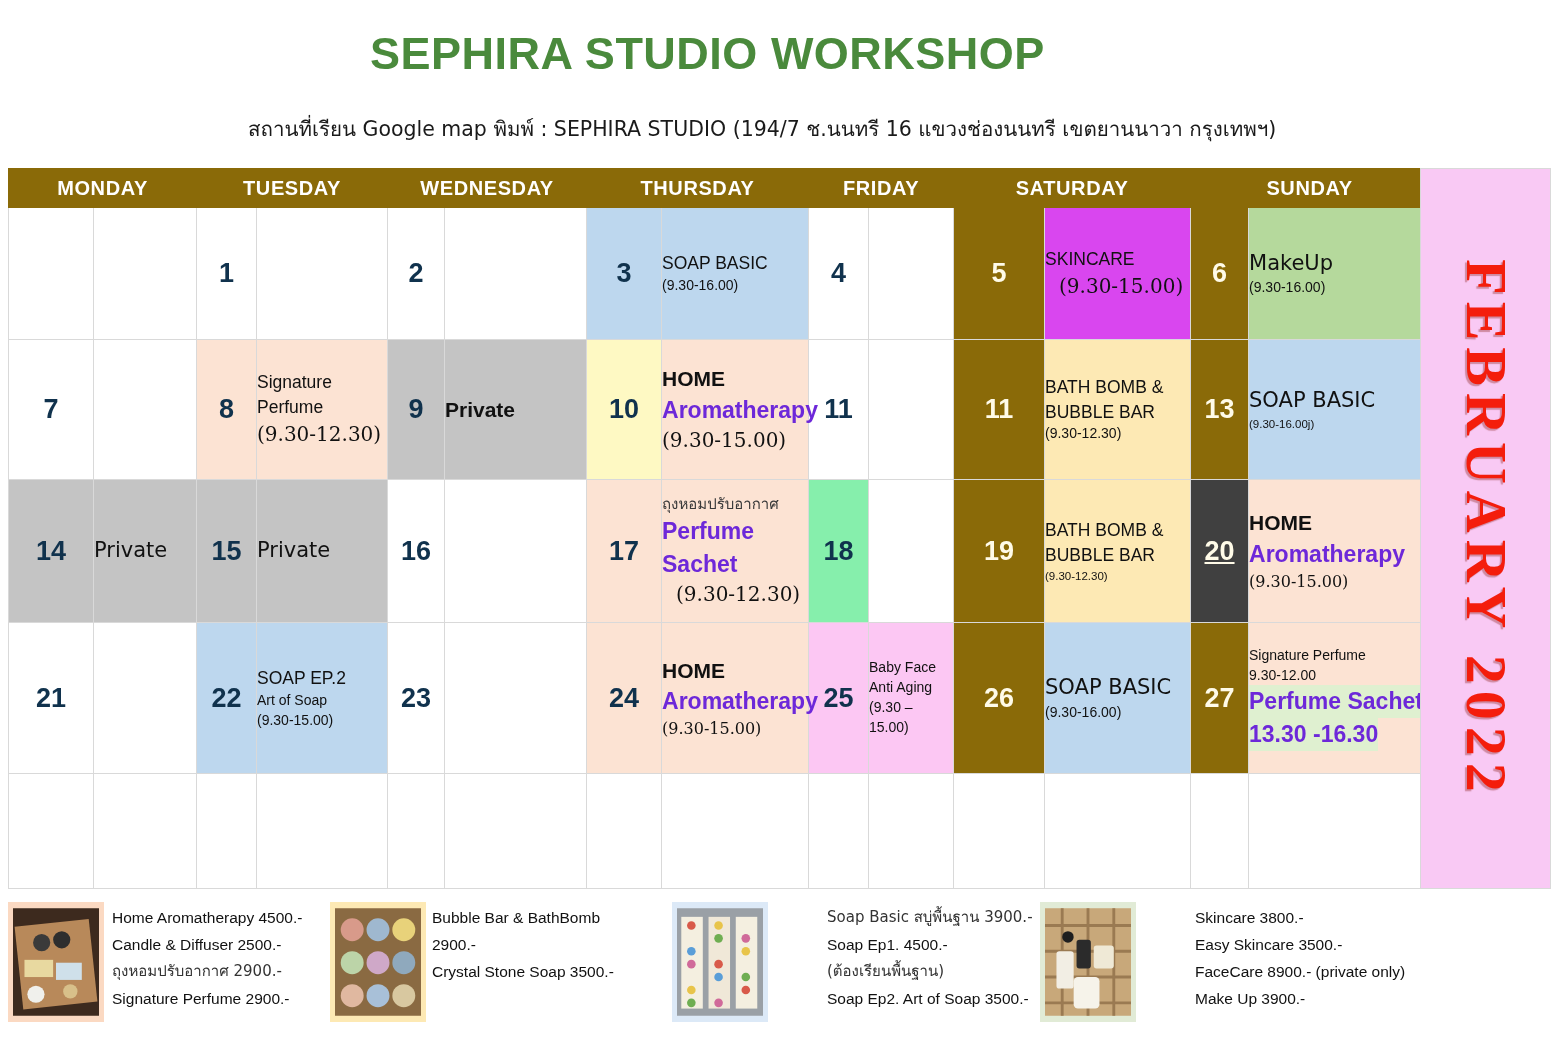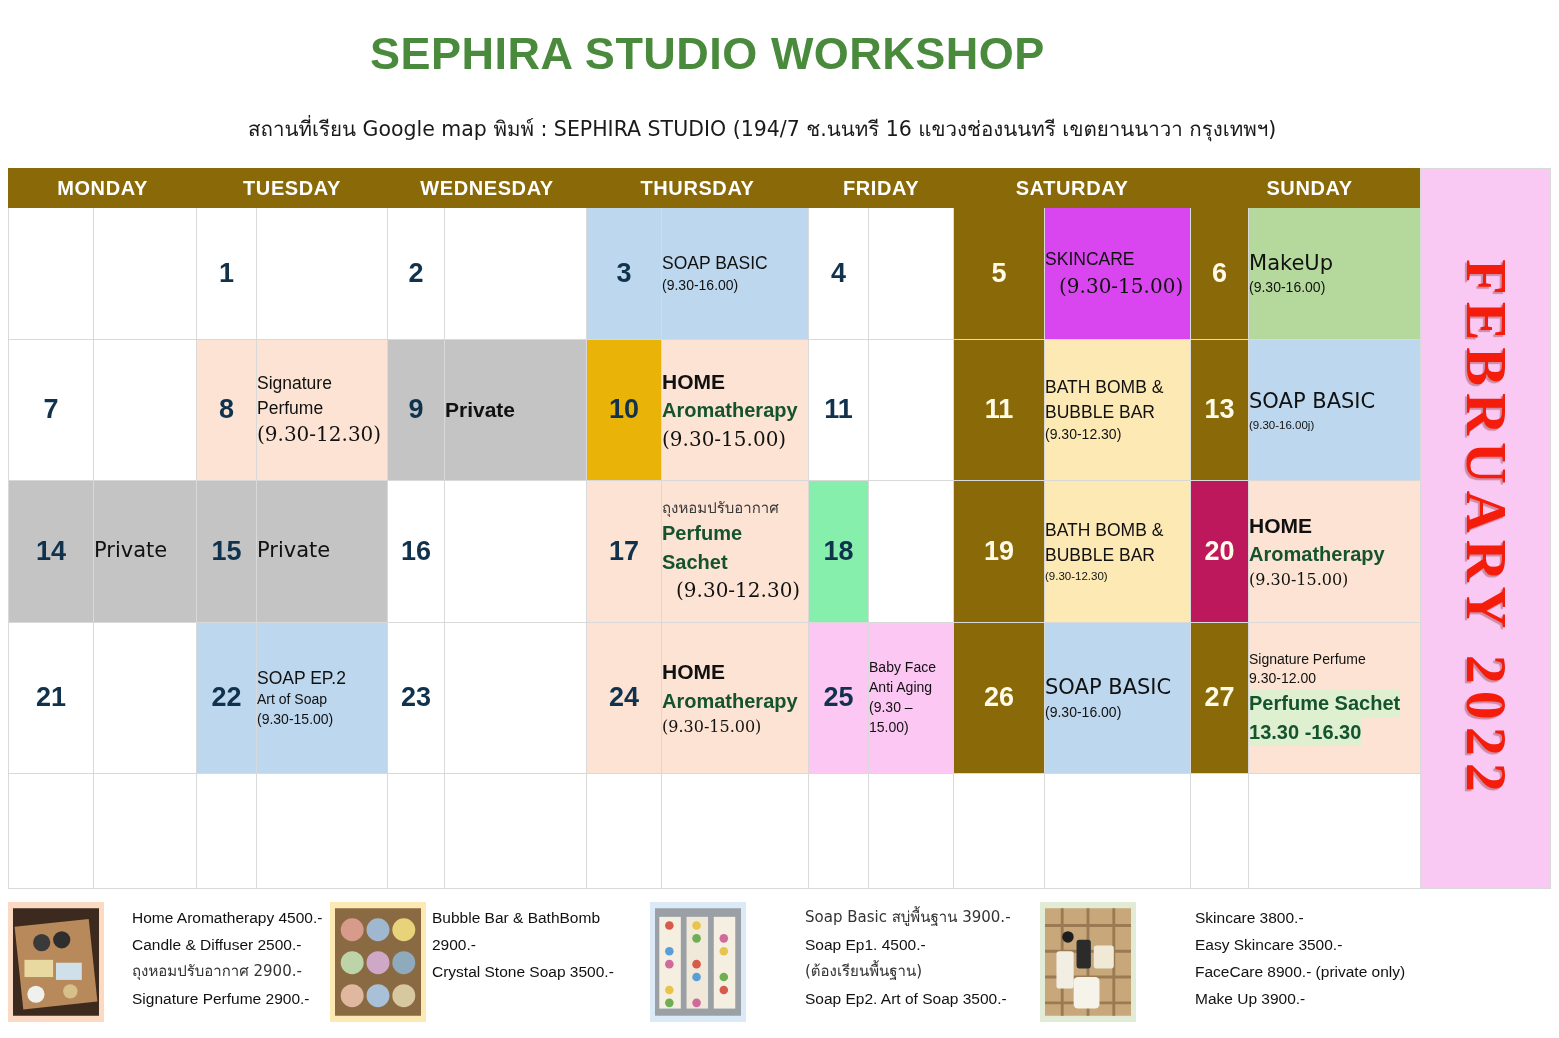--- a/index.html
+++ b/index.html
@@ -65,21 +65,21 @@
     font-size: 27px; font-weight: bold; color: #10324d;
     font-family: "Liberation Sans", sans-serif;
   }
   td.numcell.brown { background: #8a6a08; color: #fffbe8; }
   td.evtcell { padding: 7px 9px 4px 9px; vertical-align: middle; }
 
   .ev-line { line-height: 1.42; }
   .t-big   { font-size: 21px; color: #111; font-family: "DejaVu Sans", sans-serif; }
   .t-bigb  { font-size: 21px; font-weight: bold; color: #111; font-family: "Liberation Sans", sans-serif; }
   .t-med   { font-size: 17.5px; color: #111; font-family: "Liberation Sans", sans-serif; }
-  .t-medb  { font-size: 20px; font-weight: bold; color: #14532d; font-family: "Liberation Sans", sans-serif; }
+  .t-medb  { font-size: 23px; font-weight: bold; color: #6d28d9; font-family: "Liberation Sans", sans-serif; }
   .t-sm    { font-size: 14px; color: #111; font-family: "Liberation Sans", sans-serif; }
   .t-xs    { font-size: 11.5px; color: #111; font-family: "Liberation Sans", sans-serif; }
   .t-serif { font-family: "DejaVu Serif", serif; font-size: 20px; color: #111; }
   .t-serif-sm { font-family: "DejaVu Serif", serif; font-size: 16px; color: #111; }
   .t-thai  { font-size: 15px; color: #3a3a3a; font-family: "DejaVu Sans", sans-serif; }
   .hl-green { background: #dff0d0; }
 
   
   #monthbar {
     position: absolute; left: 1420px; top: 168px;
@@ -189,21 +189,21 @@
           <td class="numcell" style="background: rgb(252, 227, 211);">8</td>
           <td class="evtcell" style="background: rgb(252, 227, 211);">
             <div class="ev-line t-med">Signature</div>
             <div class="ev-line t-med">Perfume</div>
             <div class="ev-line t-serif">(9.30-12.30)</div>
           </td>
           <td class="numcell" style="background: rgb(196, 196, 196);">9</td>
           <td class="evtcell" style="background: rgb(196, 196, 196);">
             <div class="ev-line t-bigb">Private</div>
           </td>
-          <td class="numcell" style="background: #eab308;">10</td>
+          <td class="numcell" style="background: #fef9c3;">10</td>
           <td class="evtcell" style="background: rgb(252, 227, 211);">
             <div class="ev-line t-bigb">HOME</div>
             <div class="ev-line t-medb">Aromatherapy</div>
             <div class="ev-line t-serif">(9.30-15.00)</div>
           </td>
           <td class="numcell" style="background: rgb(255, 255, 255);">11</td>
           <td class="evtcell" style="background: rgb(255, 255, 255);"></td>
           <td class="numcell brown" style="background: rgb(138, 106, 8);">11</td>
           <td class="evtcell" style="background: rgb(253, 233, 180);">
             <div class="ev-line t-med">BATH BOMB &amp;</div>
@@ -234,21 +234,21 @@
             <div class="ev-line t-serif" style="padding-left: 14px;">(9.30-12.30)</div>
           </td>
           <td class="numcell" style="background: #86efac;">18</td>
           <td class="evtcell" style="background: rgb(255, 255, 255);"></td>
           <td class="numcell brown" style="background: rgb(138, 106, 8);">19</td>
           <td class="evtcell" style="background: rgb(253, 233, 180);">
             <div class="ev-line t-med">BATH BOMB &amp;</div>
             <div class="ev-line t-med">BUBBLE BAR</div>
             <div class="ev-line t-xs">(9.30-12.30)</div>
           </td>
-          <td class="numcell brown" style="background: #be185d;">20</td>
+          <td class="numcell brown" style="background: #404040; text-decoration: underline;">20</td>
           <td class="evtcell" style="background: rgb(252, 227, 211);">
             <div class="ev-line t-bigb">HOME</div>
             <div class="ev-line t-medb">Aromatherapy</div>
             <div class="ev-line t-serif-sm">(9.30-15.00)</div>
           </td>
         </tr>
         <tr style="height: 123px;">
           <td class="numcell" style="background: rgb(255, 255, 255);">21</td>
           <td class="evtcell" style="background: rgb(255, 255, 255);"></td>
           <td class="numcell" style="background: rgb(189, 215, 238);">22</td>
@@ -314,21 +314,21 @@
             <rect width="60" height="75" fill="#3d2a1e"></rect>
             <rect x="4" y="10" width="52" height="58" fill="#b8895a" transform="rotate(-6 30 39)"></rect>
             <circle cx="20" cy="24" r="6" fill="#3a3a3a"></circle>
             <circle cx="34" cy="22" r="6" fill="#2e2e2e"></circle>
             <rect x="8" y="36" width="20" height="12" fill="#e8d9a0"></rect>
             <rect x="30" y="38" width="18" height="12" fill="#cfe0ea"></rect>
             <circle cx="16" cy="60" r="6" fill="#f0f0ec"></circle>
             <circle cx="40" cy="58" r="5" fill="#d8c08a"></circle>
           </svg>
         </div>
-        <div class="ftext" style="left: 124px;">
+        <div class="ftext" style="left: 104px;">
           <div>Home Aromatherapy 4500.-</div>
           <div>Candle &amp; Diffuser 2500.-</div>
           <div class="thai">ถุงหอมปรับอากาศ 2900.-</div>
           <div>Signature Perfume 2900.-</div>
         </div>
       </div>
       <div class="fgroup" style="left: 330px; width: 310px;">
         <div class="fthumb" style="background: rgb(253, 233, 180);">
           <svg viewBox="0 0 60 75" class="pic">
             <rect width="60" height="75" fill="#8a6a42"></rect>
@@ -342,21 +342,21 @@
             <circle cx="30" cy="61" r="8" fill="#a8c0d8"></circle>
             <circle cx="48" cy="61" r="8" fill="#d8c8a0"></circle>
           </svg>
         </div>
         <div class="ftext" style="left: 102px;">
           <div>Bubble Bar &amp; BathBomb</div>
           <div>2900.-</div>
           <div>Crystal Stone Soap 3500.-</div>
         </div>
       </div>
-      <div class="fgroup" style="left: 650px; width: 375px; padding-left: 34px;">
+      <div class="fgroup" style="left: 672px; width: 375px; padding-left: 34px;">
         <div class="fthumb" style="background: rgb(220, 233, 247);">
           <svg viewBox="0 0 60 75" class="pic">
             <rect width="60" height="75" fill="#9aa0a6"></rect>
             <rect x="3" y="6" width="15" height="64" fill="#f4efe0"></rect>
             <rect x="22" y="6" width="15" height="64" fill="#f0e8d8"></rect>
             <rect x="41" y="6" width="15" height="64" fill="#f4efe0"></rect>
             <circle cx="10" cy="12" r="3" fill="#d85a4a"></circle>
             <circle cx="29" cy="21" r="3" fill="#6fae52"></circle>
             <circle cx="48" cy="30" r="3" fill="#e8c44a"></circle>
             <circle cx="10" cy="39" r="3" fill="#d06a9a"></circle>

